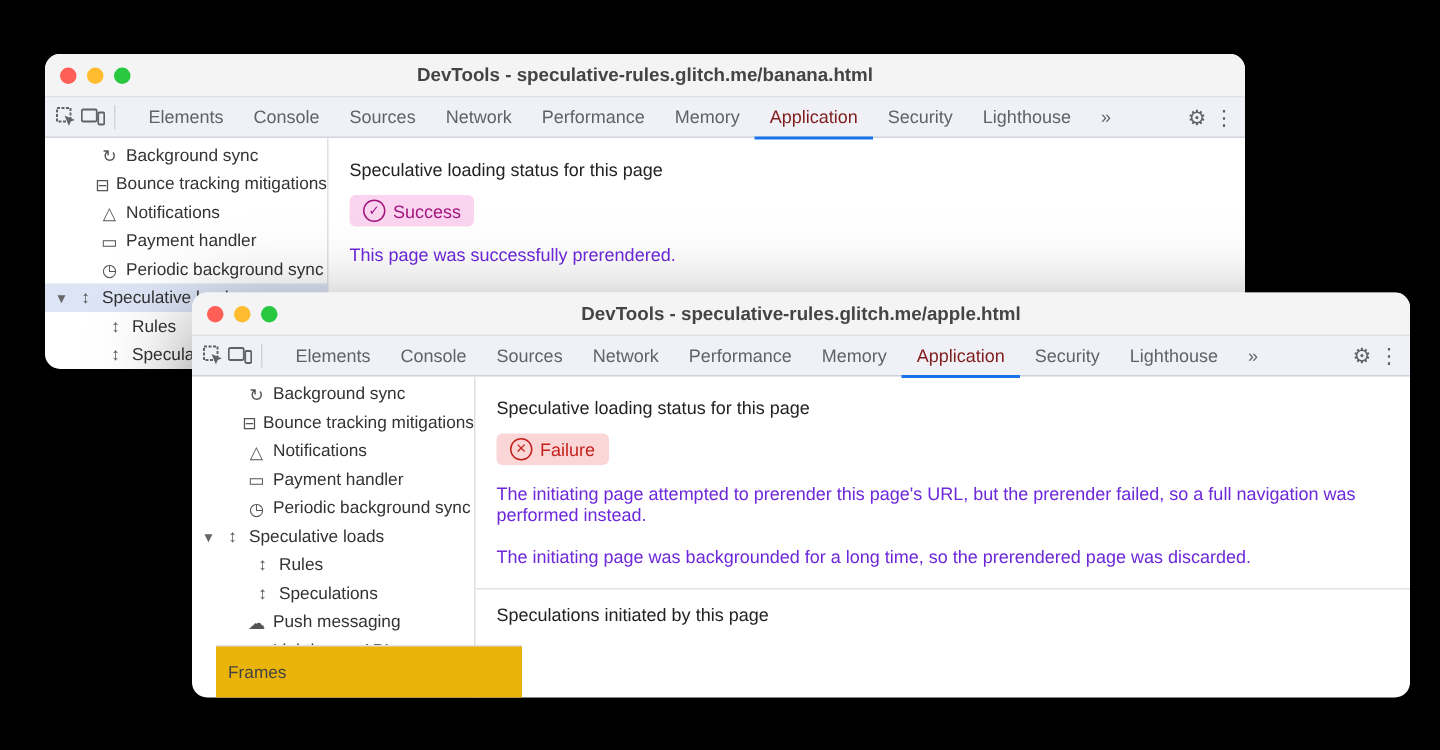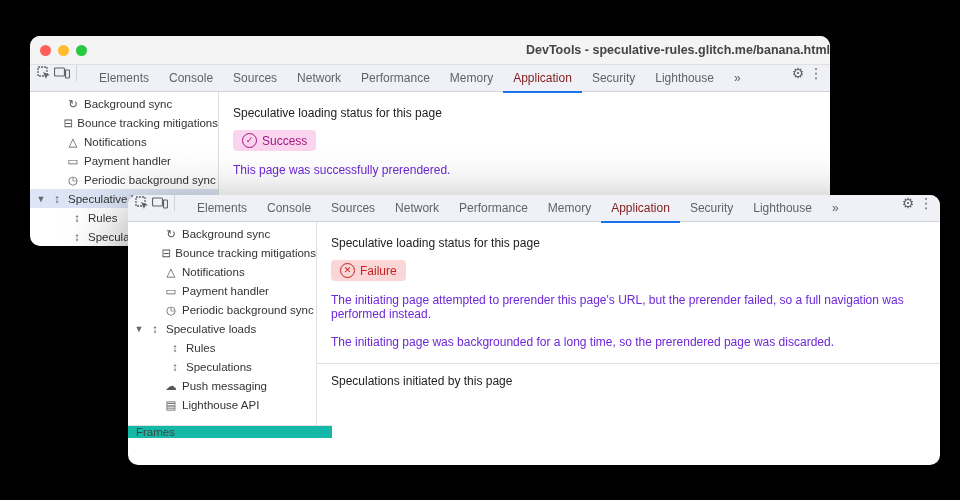--- a/index.html
+++ b/index.html
@@ -5,43 +5,43 @@
 html,body{margin:0;padding:0;width:960px;height:500px;background:#000;font-family:-apple-system,BlinkMacSystemFont,"Segoe UI",Arial,sans-serif;font-size:12px;color:#333;overflow:hidden}
 .window{position:absolute;background:#fff;border-radius:10px;box-shadow:0 20px 60px rgba(0,0,0,0.5);overflow:hidden}
 .win1{left:30px;top:36px;width:800px;height:210px}
 .win2{left:128px;top:195px;width:812px;height:270px}
 .titlebar{height:28px;background:#f4f4f5;display:flex;align-items:center;padding:0 10px;border-bottom:1px solid #e0e0e3;position:relative}
 .traffic{display:flex;gap:7px;align-items:center}
 .dot{width:11px;height:11px;border-radius:50%}
 .red{background:#ff5f57}
 .yellow{background:#febc2e}
 .green{background:#28c840}
-.title{position:absolute;left:0;right:0;text-align:right;font-size:12.5px;font-weight:600;color:#444;pointer-events:none}
-.toolbar{height:26px;background:#f0f1f6;border-bottom:1px solid #d0d3de;display:flex;padding:0 6px;gap:2px;font-size:12px;color:#5f6368}
+.title{position:absolute;left:0;right:0;text-align:center;font-size:12.5px;font-weight:600;color:#444;pointer-events:none}
+.toolbar{height:26px;background:#f0f1f6;border-bottom:1px solid #d0d3de;display:flex;align-items:center;padding:0 6px;gap:2px;font-size:12px;color:#5f6368}
 .tb-ico{width:16px;height:16px;display:flex;align-items:center;justify-content:center;color:#5f6368}
 .tabs{display:flex;align-items:center;margin-left:6px;gap:0;height:100%}
 .tab{padding:0 10px;height:100%;display:flex;align-items:center;cursor:pointer;color:#5f6368}
 .tab.active{color:#7f1d1d;border-bottom:2px solid #1a73e8;margin-bottom:-1px}
 .spacer{flex:1}
 .body{display:flex;height:calc(100% - 54px)}
 .sidebar{width:188px;border-right:1px solid #e0e0e3;overflow:hidden;padding-top:2px}
 .sbi{display:flex;align-items:center;height:19px;padding-left:6px;gap:4px;font-size:11.5px;color:#333;cursor:pointer;white-space:nowrap}
 .sbi.sel{background:#dce4f6}
 .sbi .arrow{width:10px;display:inline-block;text-align:center;color:#666;font-size:9px}
 .sbi .ico{width:14px;display:inline-flex;justify-content:center;color:#555}
 .sbi.indent1{padding-left:22px}
 .sbi.indent2{padding-left:40px}
 .content{flex:1;padding:14px 14px;font-size:12px;color:#333;overflow:hidden}
 .heading{font-weight:400;font-size:12px;margin-bottom:10px;color:#222}
 .badge{display:inline-flex;align-items:center;gap:5px;padding:3px 9px;border-radius:4px;font-size:12px;margin-bottom:12px}
 .badge.success{background:#fbd5f0;color:#a3157f}
 .badge.failure{background:#fbd6d6;color:#c5221f}
 .badge .bico{width:13px;height:13px;border:1.5px solid currentColor;border-radius:50%;display:inline-flex;align-items:center;justify-content:center;font-size:9px;line-height:1}
 .para{margin:0 0 14px 0;color:#6d28d9}
-.frames{position:absolute;bottom:0;left:0;width:188px;border-top:1px solid #e0e0e3;padding:0 8px;font-size:11.5px;color:#444;background:#14b8a6}
+.frames{position:absolute;bottom:0;left:16px;width:188px;border-top:1px solid #e0e0e3;padding:12px 8px;font-size:11.5px;color:#444;background:#eab308}
 svg{display:block}
 </style>
 </head>
 <body>
 
 <div class="window win1">
   <div class="titlebar">
     <div class="traffic">
       <div class="dot red"></div>
       <div class="dot yellow"></div>
@@ -126,20 +126,28 @@
       <div class="badge success">
           <span class="bico">✓</span>
           <span>Success</span>
         </div>
       <p class="para">This page was successfully prerendered.</p>
     </div>
   </div>
 </div>
 
 <div class="window win2">
+  <div class="titlebar">
+    <div class="traffic">
+      <div class="dot red"></div>
+      <div class="dot yellow"></div>
+      <div class="dot green"></div>
+    </div>
+    <div class="title">DevTools - speculative-rules.glitch.me/apple.html</div>
+  </div>
   <div class="toolbar">
     <div class="tb-ico">
         <svg width="14" height="14" viewBox="0 0 14 14">
           <rect x="1" y="1" width="9" height="9" fill="none" stroke="#5f6368" stroke-width="1.3" stroke-dasharray="2 1"></rect>
           <path d="M6 6 L13 9 L10 10 L9 13 Z" fill="#5f6368"></path>
         </svg>
       </div>
     <div class="tb-ico">
         <svg width="16" height="14" viewBox="0 0 16 14">
           <rect x="0.5" y="2" width="10" height="8" rx="1" fill="none" stroke="#5f6368" stroke-width="1.2"></rect>

